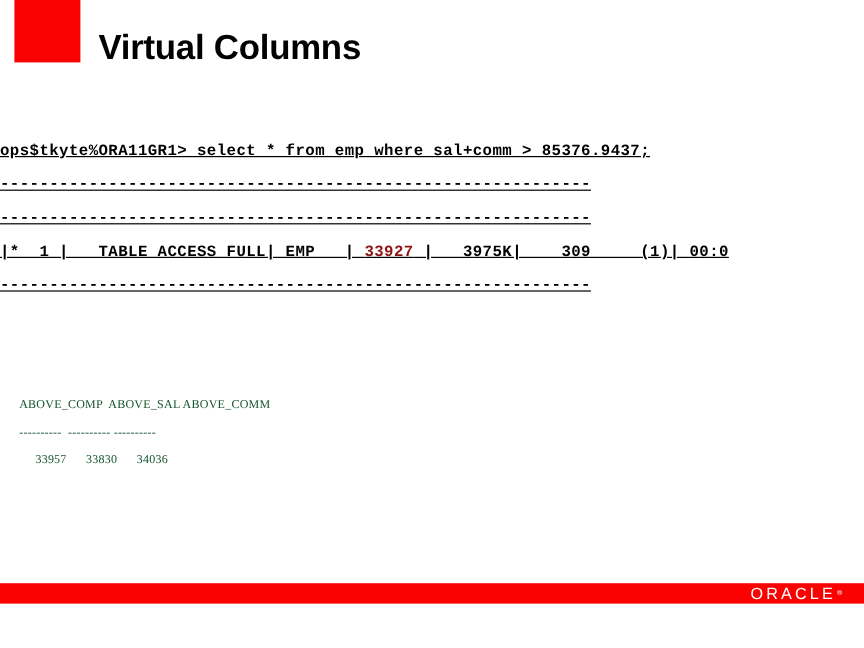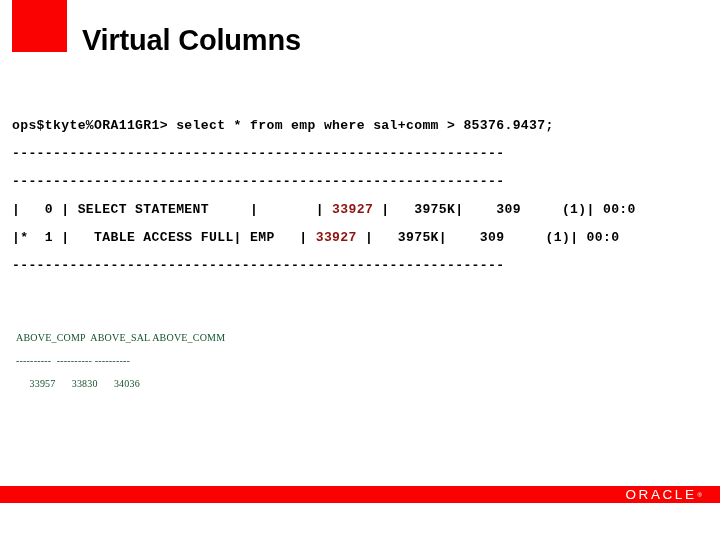--- a/index.html
+++ b/index.html
@@ -41,25 +41,26 @@
     font-size: 29px;
     font-weight: bold;
     color: #000000;
     letter-spacing: -0.2px;
     white-space: nowrap;
   }
 
   
   #terminal {
     position: absolute;
-    left: 12px;
+    left: 0;
     top: 112px;
     width: 704px;
     height: 300px;
     overflow: hidden;
+    text-decoration: underline;
   }
   .code-line {
     font-family: "Liberation Mono", "DejaVu Sans Mono", monospace;
     font-size: 13.1px;
     font-weight: bold;
     line-height: 28px;
     height: 28px;
     color: #000000;
     white-space: pre;
     letter-spacing: 0.35px;
@@ -129,21 +130,20 @@
 
 <div id="terminal">
 
   <div class="code-line">ops$tkyte%ORA11GR1&gt; select * from emp where sal+comm &gt; 85376.9437;</div>
 
   <div class="code-line sep">------------------------------------------------------------</div>
 
 
   <div class="code-line sep">------------------------------------------------------------</div>
 
-  <div class="code-line"><span>|   0 | SELECT STATEMENT     |       | </span><span class="rows-hot">33927</span><span> |   3975K|    309     (1)| 00:0</span></div>
 
   <div class="code-line"><span>|*  1 |   TABLE ACCESS FULL| EMP   | </span><span class="rows-hot">33927</span><span> |   3975K|    309     (1)| 00:0</span></div>
 
   <div class="code-line sep">------------------------------------------------------------</div>
 
 </div>
 
 <div id="result-set">
   <div class="result-line">ABOVE_COMP  ABOVE_SAL ABOVE_COMM</div>
   <div class="result-line">----------  ---------- ----------</div>

